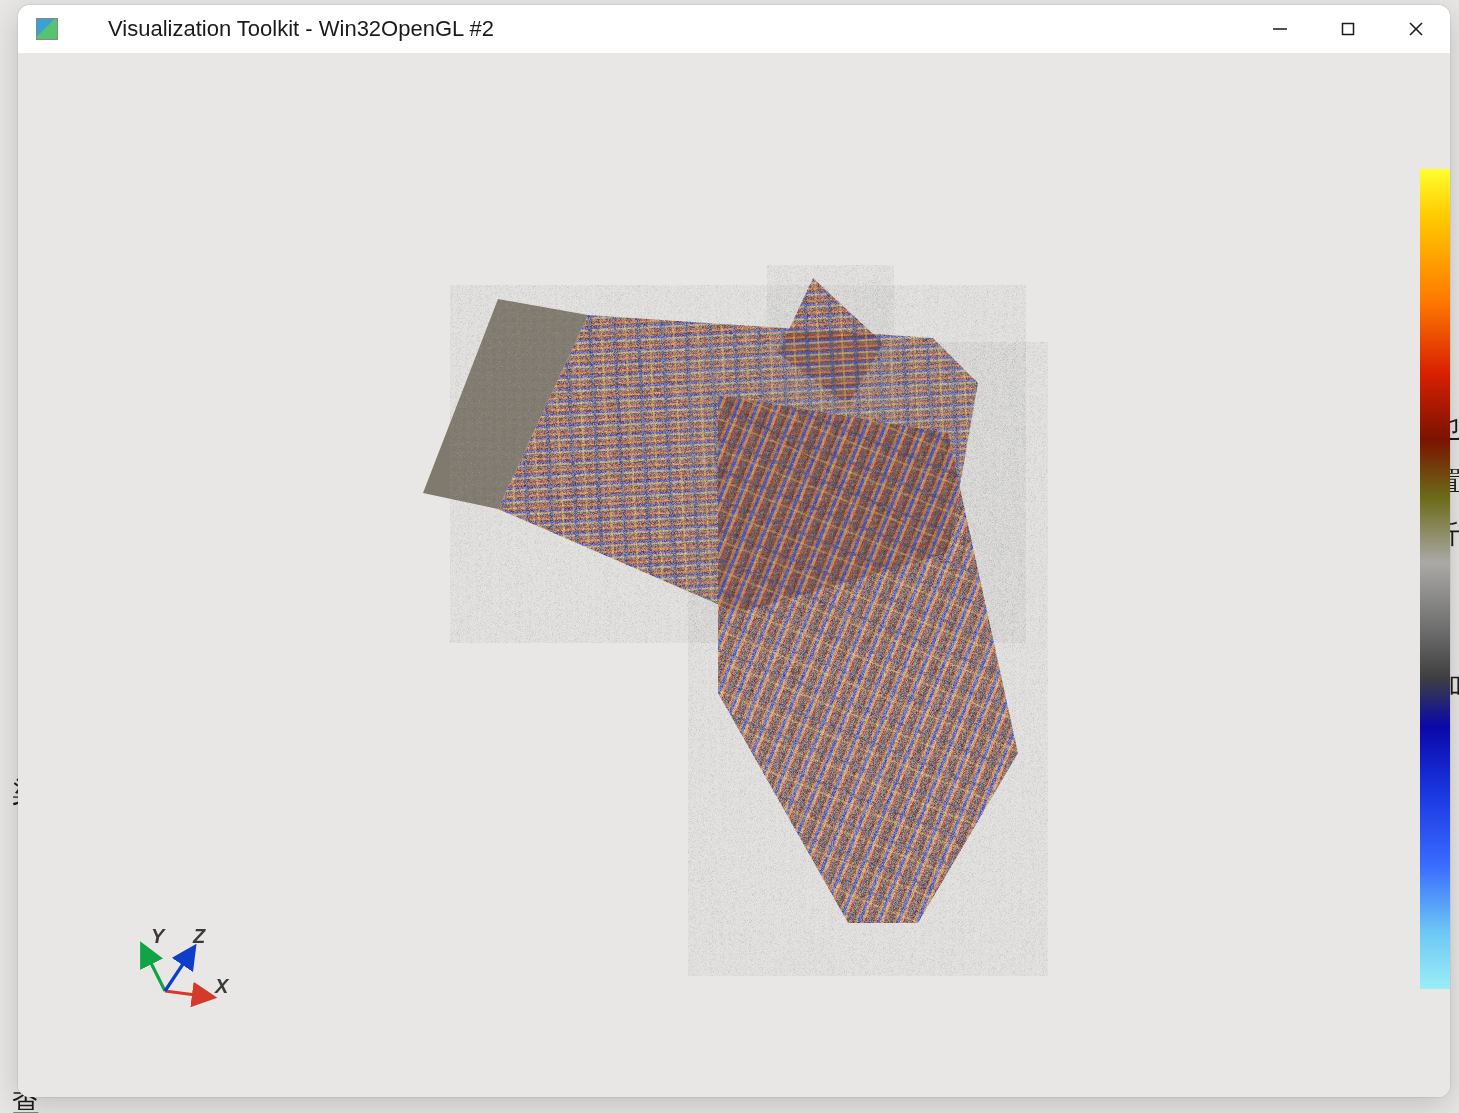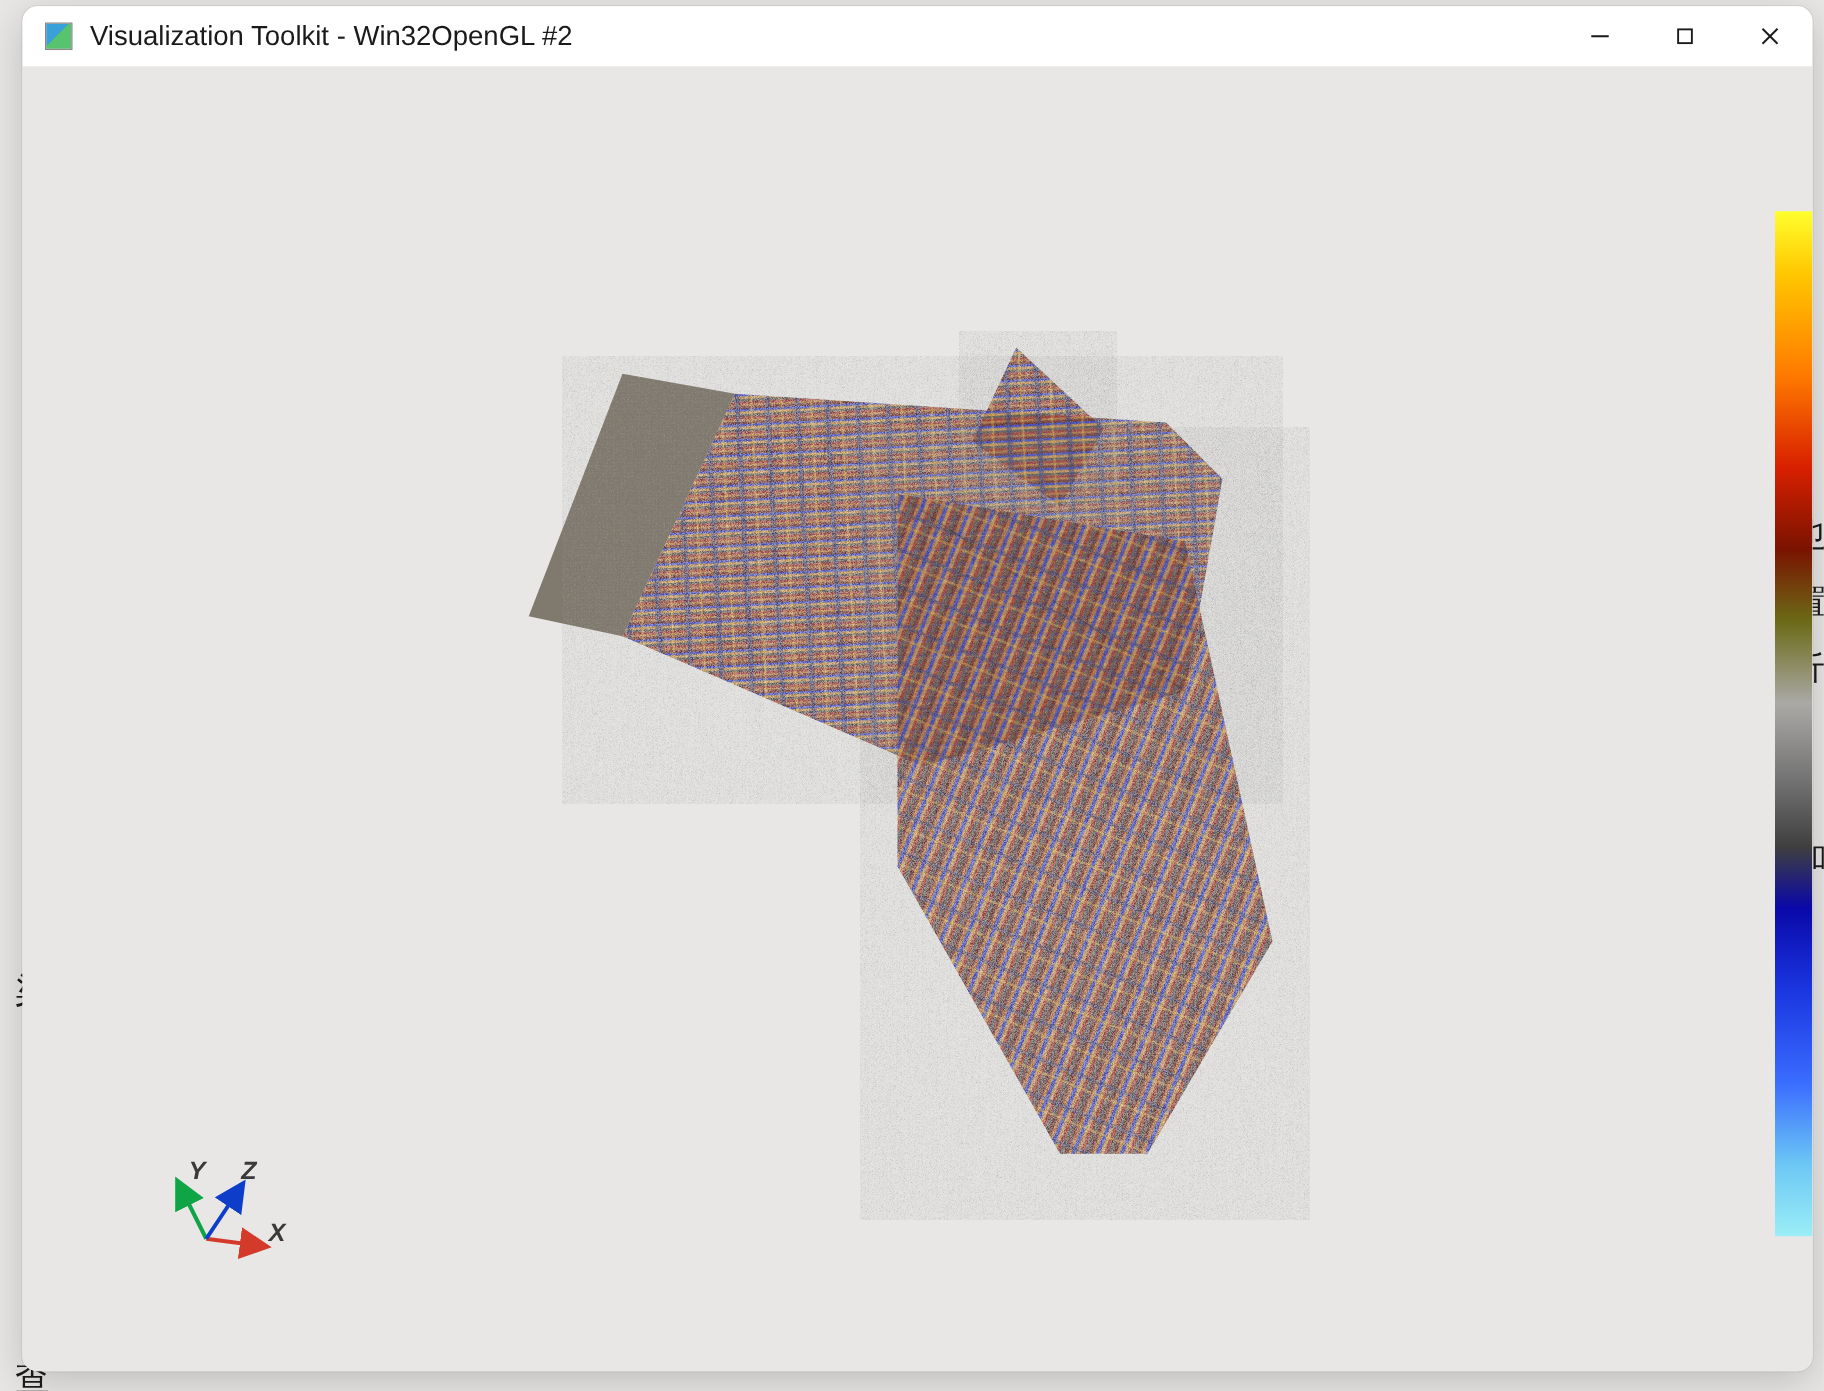--- a/index.html
+++ b/index.html
@@ -39,21 +39,21 @@
       border-top-left-radius: 12px; border-top-right-radius: 12px;
       position: relative;
     }
     .app-icon {
       width: 22px; height: 22px;
       margin: 0 14px 0 18px;
       background: linear-gradient(135deg, #39a0d8 0%, #39a0d8 45%, #57c36f 45%, #57c36f 100%);
       border: 1px solid #888;
       display: inline-block;
     }
-    .title-text { font-size: 22px; color: #1a1a1a; }
+    .title-text { font-size: 22px; color: #1a1a1a; margin-left: 36px; }
     .win-controls { position: absolute; right: 0; top: 0; height: 48px; display: flex; }
     .win-btn {
       width: 68px; height: 48px; display: flex; align-items: center; justify-content: center;
       color: #1a1a1a; cursor: pointer; user-select: none;
     }
     .win-btn svg { width: 16px; height: 16px; }
 
     
     .viewport {
       position: absolute; top: 48px; left: 0; right: 0; bottom: 0;

